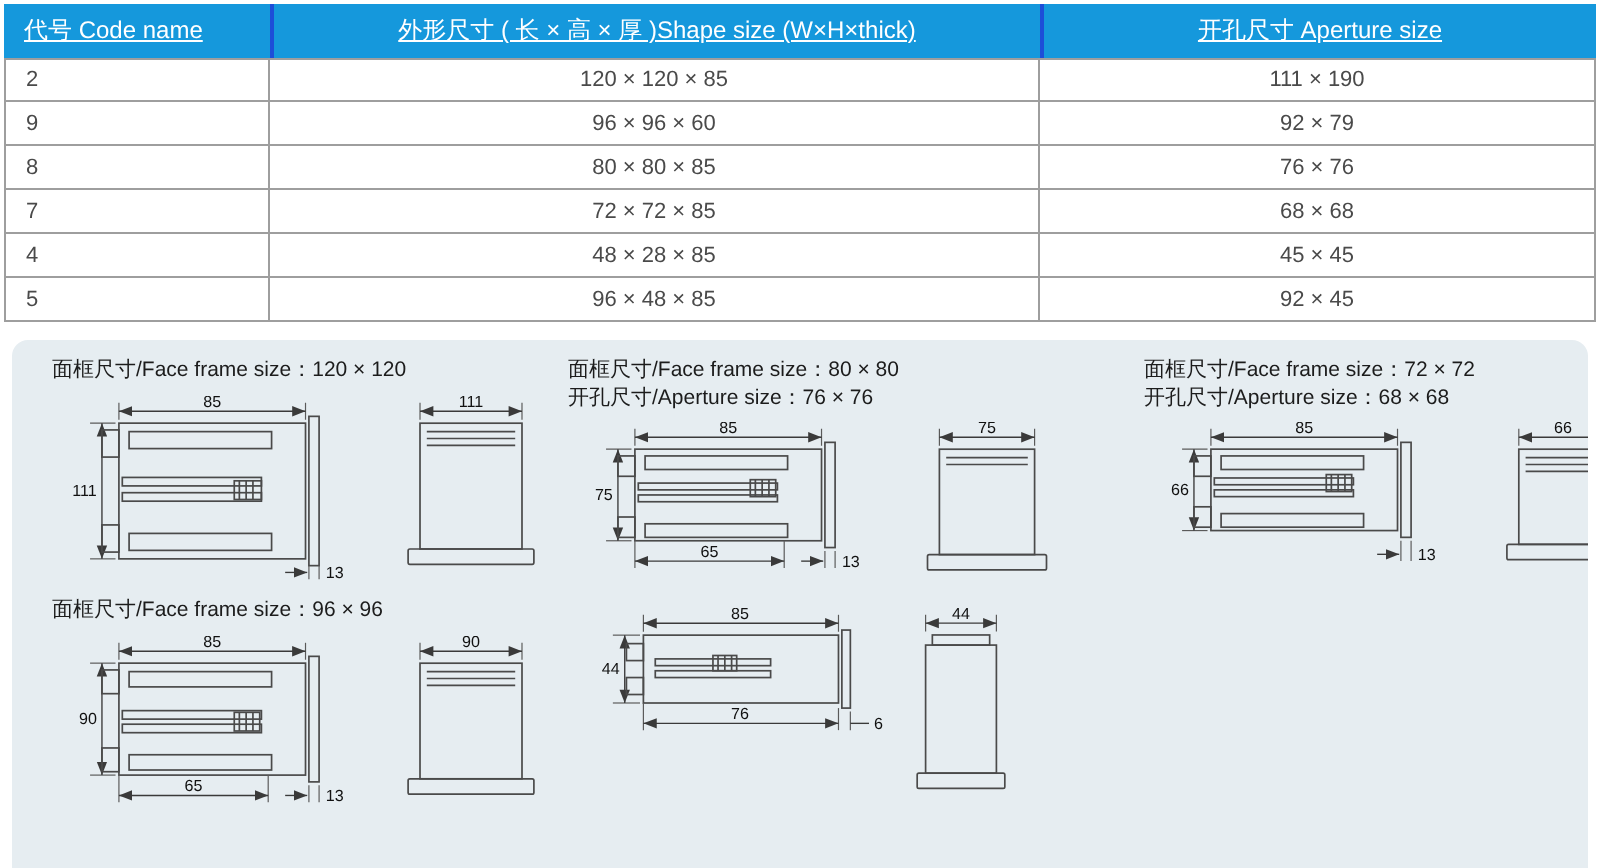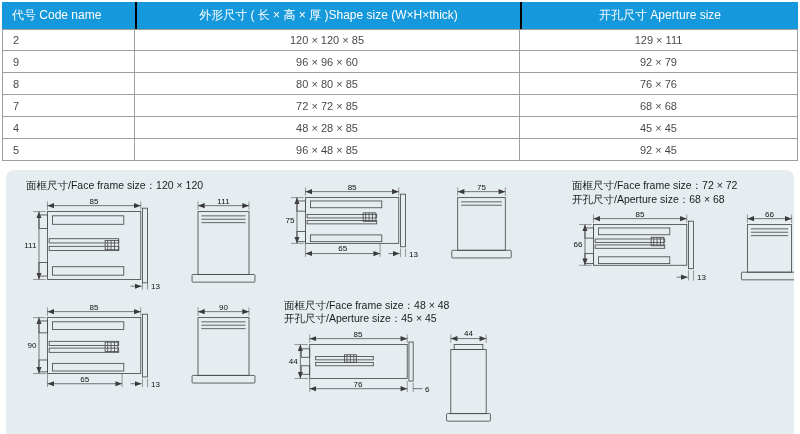--- a/index.html
+++ b/index.html
@@ -7,42 +7,42 @@
   body { font-family:"Liberation Sans", sans-serif; background:#ffffff; overflow:hidden; }
   .page { position:relative; width:800px; height:434px; background:#ffffff; }
 
   
   table.dims { position:absolute; left:2px; top:2px; width:796px; border-collapse:separate; border-spacing:0; table-layout:fixed; }
   table.dims col.c1 { width:133px; }
   table.dims col.c2 { width:385px; }
   table.dims col.c3 { width:278px; }
   table.dims th {
     background:#1598dc; color:#ffffff; font-weight:normal; font-size:12px;
-    height:27px; vertical-align:middle;
+    height:27px; vertical-align:middle;text-decoration:underline;
   }
   table.dims th.left { text-align:left; padding-left:10px; }
   table.dims th.center { text-align:center; }
-  table.dims th + th { border-left:2px solid #000000; }
+  table.dims th + th { border-left:2px solid #1d4ed8; }
   table.dims td {
     background:#ffffff; color:#4a4a4a; font-size:11px; height:22px;
     border-right:1px solid #9e9e9e; border-bottom:1px solid #9e9e9e; vertical-align:middle;
   }
   table.dims td:first-child { border-left:1px solid #9e9e9e; padding-left:10px; text-align:left; }
   table.dims tr.first td { border-top:1px solid #9e9e9e; }
   table.dims td.center { text-align:center;margin-top:24px; }
 
   
   .panel {
     position:absolute; left:6px; top:170px; width:788px; height:264px;
     background:#e6edf1; border-radius:8px 8px 0 0; padding:9px 0 0 14px; overflow:hidden;
   }
   .drow { display:grid; grid-template-columns:258px 288px 1fr; margin-bottom:6px; }
   .dg-labels { margin-left:6px; }
   .dg-line { font-size:10.5px; color:#1c1c1c; line-height:1.3; white-space:nowrap; }
-  .dg-draw { display:flex; gap:8px; align-items:flex-start; margin-top:5px; margin-left:2px; }
+  .dg-draw { display:flex; gap:8px; align-items:flex-start; margin-top:5px; margin-left:14px; }
   svg.sv { width:151px; height:auto; display:block; }
   svg.rv { width:85px; height:auto; display:block; }
   svg.rv.narrow { width:59px; }
   .ln  { fill:none; stroke:#4a4a4a; stroke-width:1; }
   .ext { fill:none; stroke:#5a5a5a; stroke-width:0.7; }
   .dim { fill:none; stroke:#3a3a3a; stroke-width:0.8; }
   .dt  { font-size:9.5px; fill:#111111; }
 </style>
 </head>
 <body>
@@ -67,21 +67,21 @@
       <tr>
         <th class="left">代号 Code name</th>
         <th class="center">外形尺寸 ( 长 × 高 × 厚 )Shape size (W×H×thick)</th>
         <th class="center">开孔尺寸 Aperture size</th>
       </tr>
     </thead>
     <tbody>
       <tr class="first">
         <td>2</td>
         <td class="center">120 × 120 × 85</td>
-        <td class="center">129 × 111</td>
+        <td class="center">111 × 190</td>
       </tr>
       <tr>
         <td>9</td>
         <td class="center">96 × 96 × 60</td>
         <td class="center">92 × 79</td>
       </tr>
       <tr>
         <td>8</td>
         <td class="center">80 × 80 × 85</td>
         <td class="center">76 × 76</td>
@@ -160,20 +160,22 @@
                 <line class="ln" x1="24" y1="25" x2="76" y2="25"></line>
                 <line class="ln" x1="24" y1="29" x2="76" y2="29"></line>
               <rect class="ln" x="13" y="90" width="74" height="9" rx="1"></rect>
             </g>
           </svg>
         </div>
       </div>
 
       <div class="dg">
         <div class="dg-labels">
+          <div class="dg-line">面框尺寸/Face frame size：80 × 80</div>
+          <div class="dg-line">开孔尺寸/Aperture size：76 × 76</div>
         </div>
         <div class="dg-draw">
           <svg class="sv" viewBox="0 0 178 96">
             <g>
               <line class="ext" x1="30" y1="14" x2="30" y2="4"></line>
                 <line class="ext" x1="140" y1="14" x2="140" y2="4"></line>
               <line class="dim" x1="30" y1="9" x2="140" y2="9" marker-start="url(#arr)" marker-end="url(#arr)"></line>
               <text class="dt" x="85" y="6.5" text-anchor="middle">85</text>
             </g>
             <g>
@@ -282,20 +284,21 @@
             </g>
           </svg>
         </div>
       </div>
     </div>
 
     <div class="drow">
 
       <div class="dg">
         <div class="dg-labels">
+          <div class="dg-line">面框尺寸/Face frame size：96 × 96</div>
         </div>
         <div class="dg-draw">
           <svg class="sv" viewBox="0 0 178 106">
             <g>
               <line class="ext" x1="30" y1="14" x2="30" y2="4"></line>
                 <line class="ext" x1="140" y1="14" x2="140" y2="4"></line>
               <line class="dim" x1="30" y1="9" x2="140" y2="9" marker-start="url(#arr)" marker-end="url(#arr)"></line>
               <text class="dt" x="85" y="6.5" text-anchor="middle">85</text>
             </g>
             <g>
@@ -343,24 +346,20 @@
               <line class="ln" x1="24" y1="21" x2="76" y2="21"></line>
                 <line class="ln" x1="24" y1="25" x2="76" y2="25"></line>
                 <line class="ln" x1="24" y1="29" x2="76" y2="29"></line>
               <rect class="ln" x="13" y="84" width="74" height="9" rx="1"></rect>
             </g>
           </svg>
         </div>
       </div>
 
       <div class="dg">
-        <div class="dg-labels">
-          <div class="dg-line">面框尺寸/Face frame size：48 × 48</div>
-          <div class="dg-line">开孔尺寸/Aperture size：45 × 45</div>
-        </div>
         <div class="dg-draw">
           <svg class="sv" viewBox="0 0 178 88">
             <g>
               <line class="ext" x1="35" y1="14" x2="35" y2="4"></line>
                 <line class="ext" x1="150" y1="14" x2="150" y2="4"></line>
               <line class="dim" x1="35" y1="9" x2="150" y2="9" marker-start="url(#arr)" marker-end="url(#arr)"></line>
               <text class="dt" x="92" y="6.5" text-anchor="middle">85</text>
             </g>
             <g>
               <line class="ext" x1="33" y1="16" x2="17" y2="16"></line>

